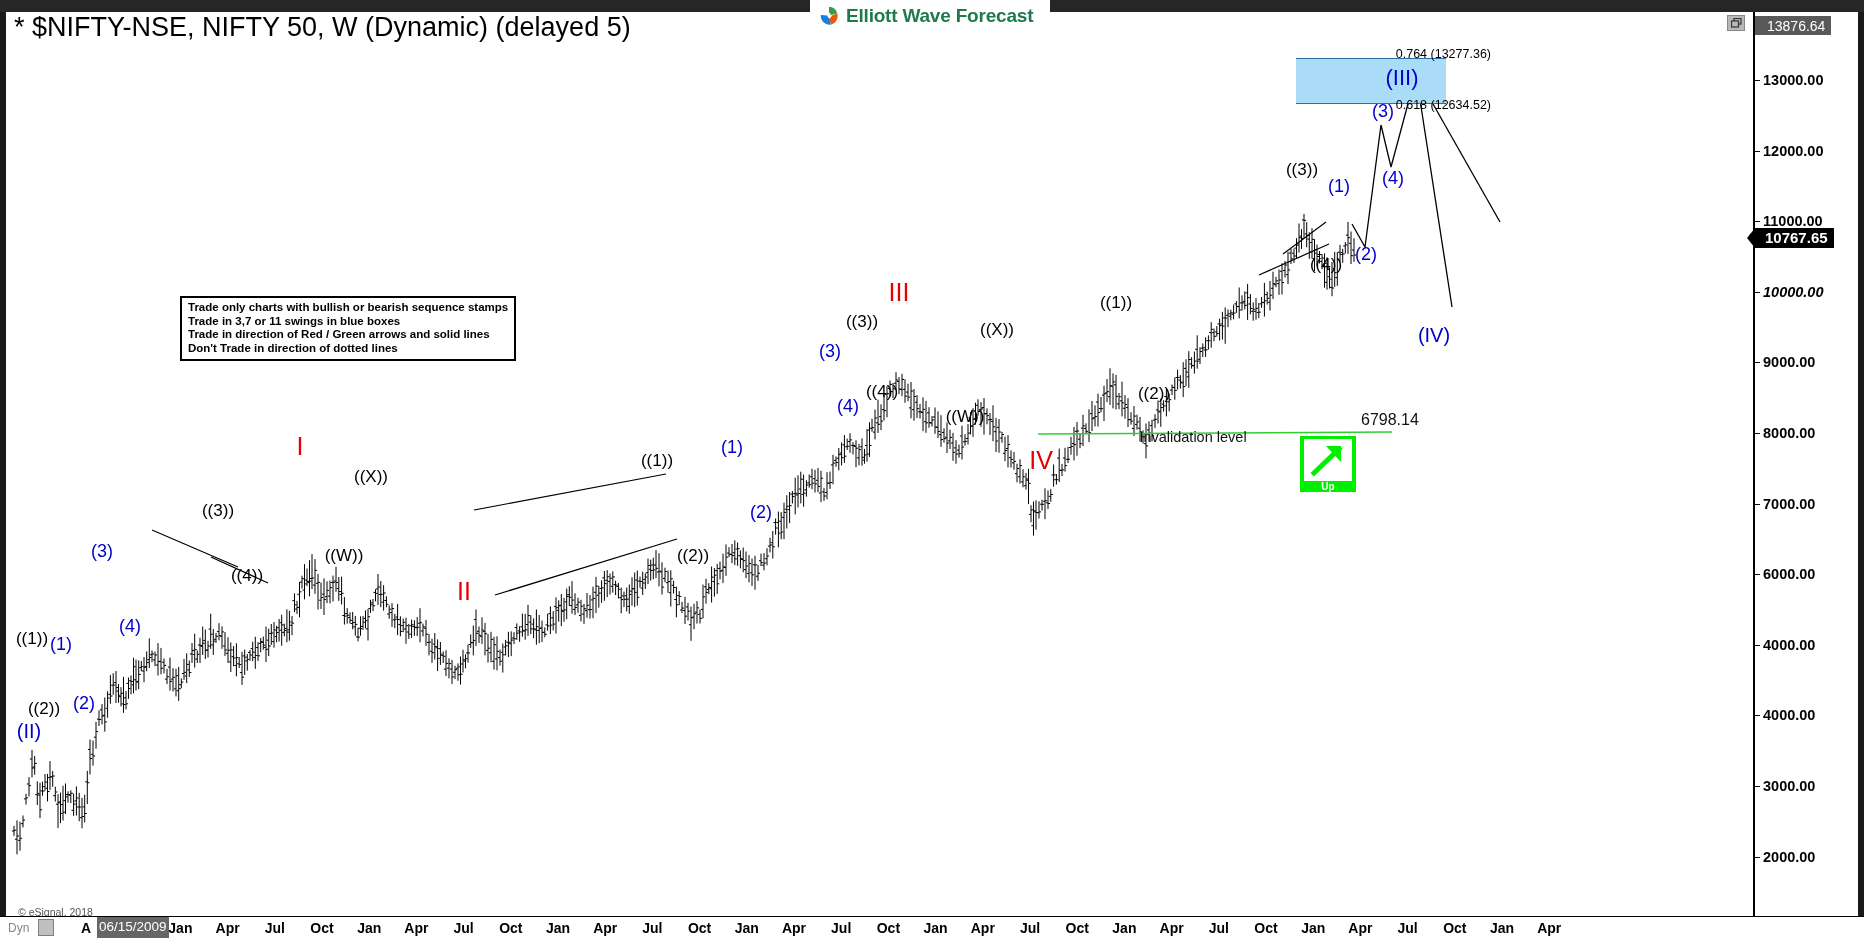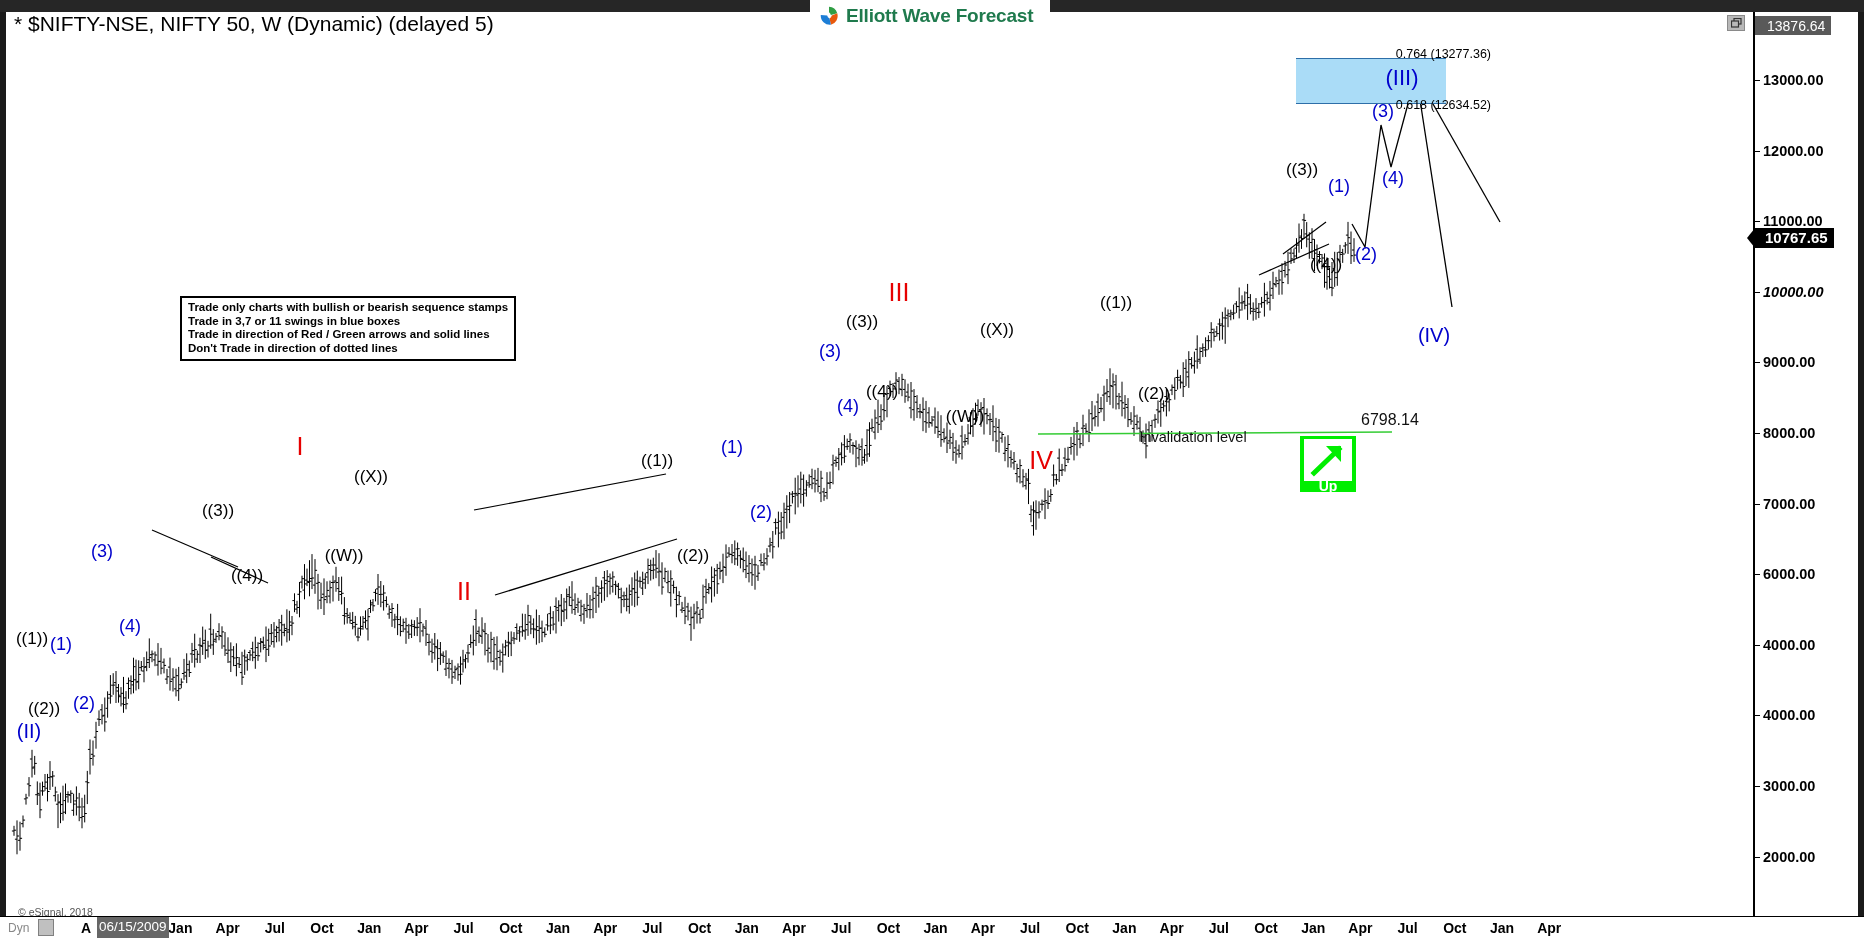--- a/index.html
+++ b/index.html
@@ -19,21 +19,21 @@
   
   #titlebar {
     position: absolute;
     left: 0; top: 0;
     width: 1864px; height: 12px;
     background: #262626;
   }
   #chart-title {
     position: absolute;
     left: 14px; top: 12px;
-    font-size: 21px;
+    font-size: 27px;
     color: #000;
     background: transparent;
     white-space: nowrap;
     letter-spacing: 0px;
   }
   
   #canvas {
     position: absolute;
     left: 6px; top: 12px;
     width: 1852px; height: 904px;
@@ -263,21 +263,21 @@
     flex-direction: column;
     align-items: center;
   }
   #up-stamp .inner {
     width: 48px; height: 42px;
     margin-top: 3px;
     background: #ffffff;
     display: flex; align-items: center; justify-content: center;
   }
   #up-stamp .cap {
-    font-size: 14px;
+    font-size: 10px;
     font-weight: bold;
     color: #ffffff;
     line-height: 11px;
   }
   svg { display: block; }
 </style>
 </head>
 <body>
 
 <div id="app">

